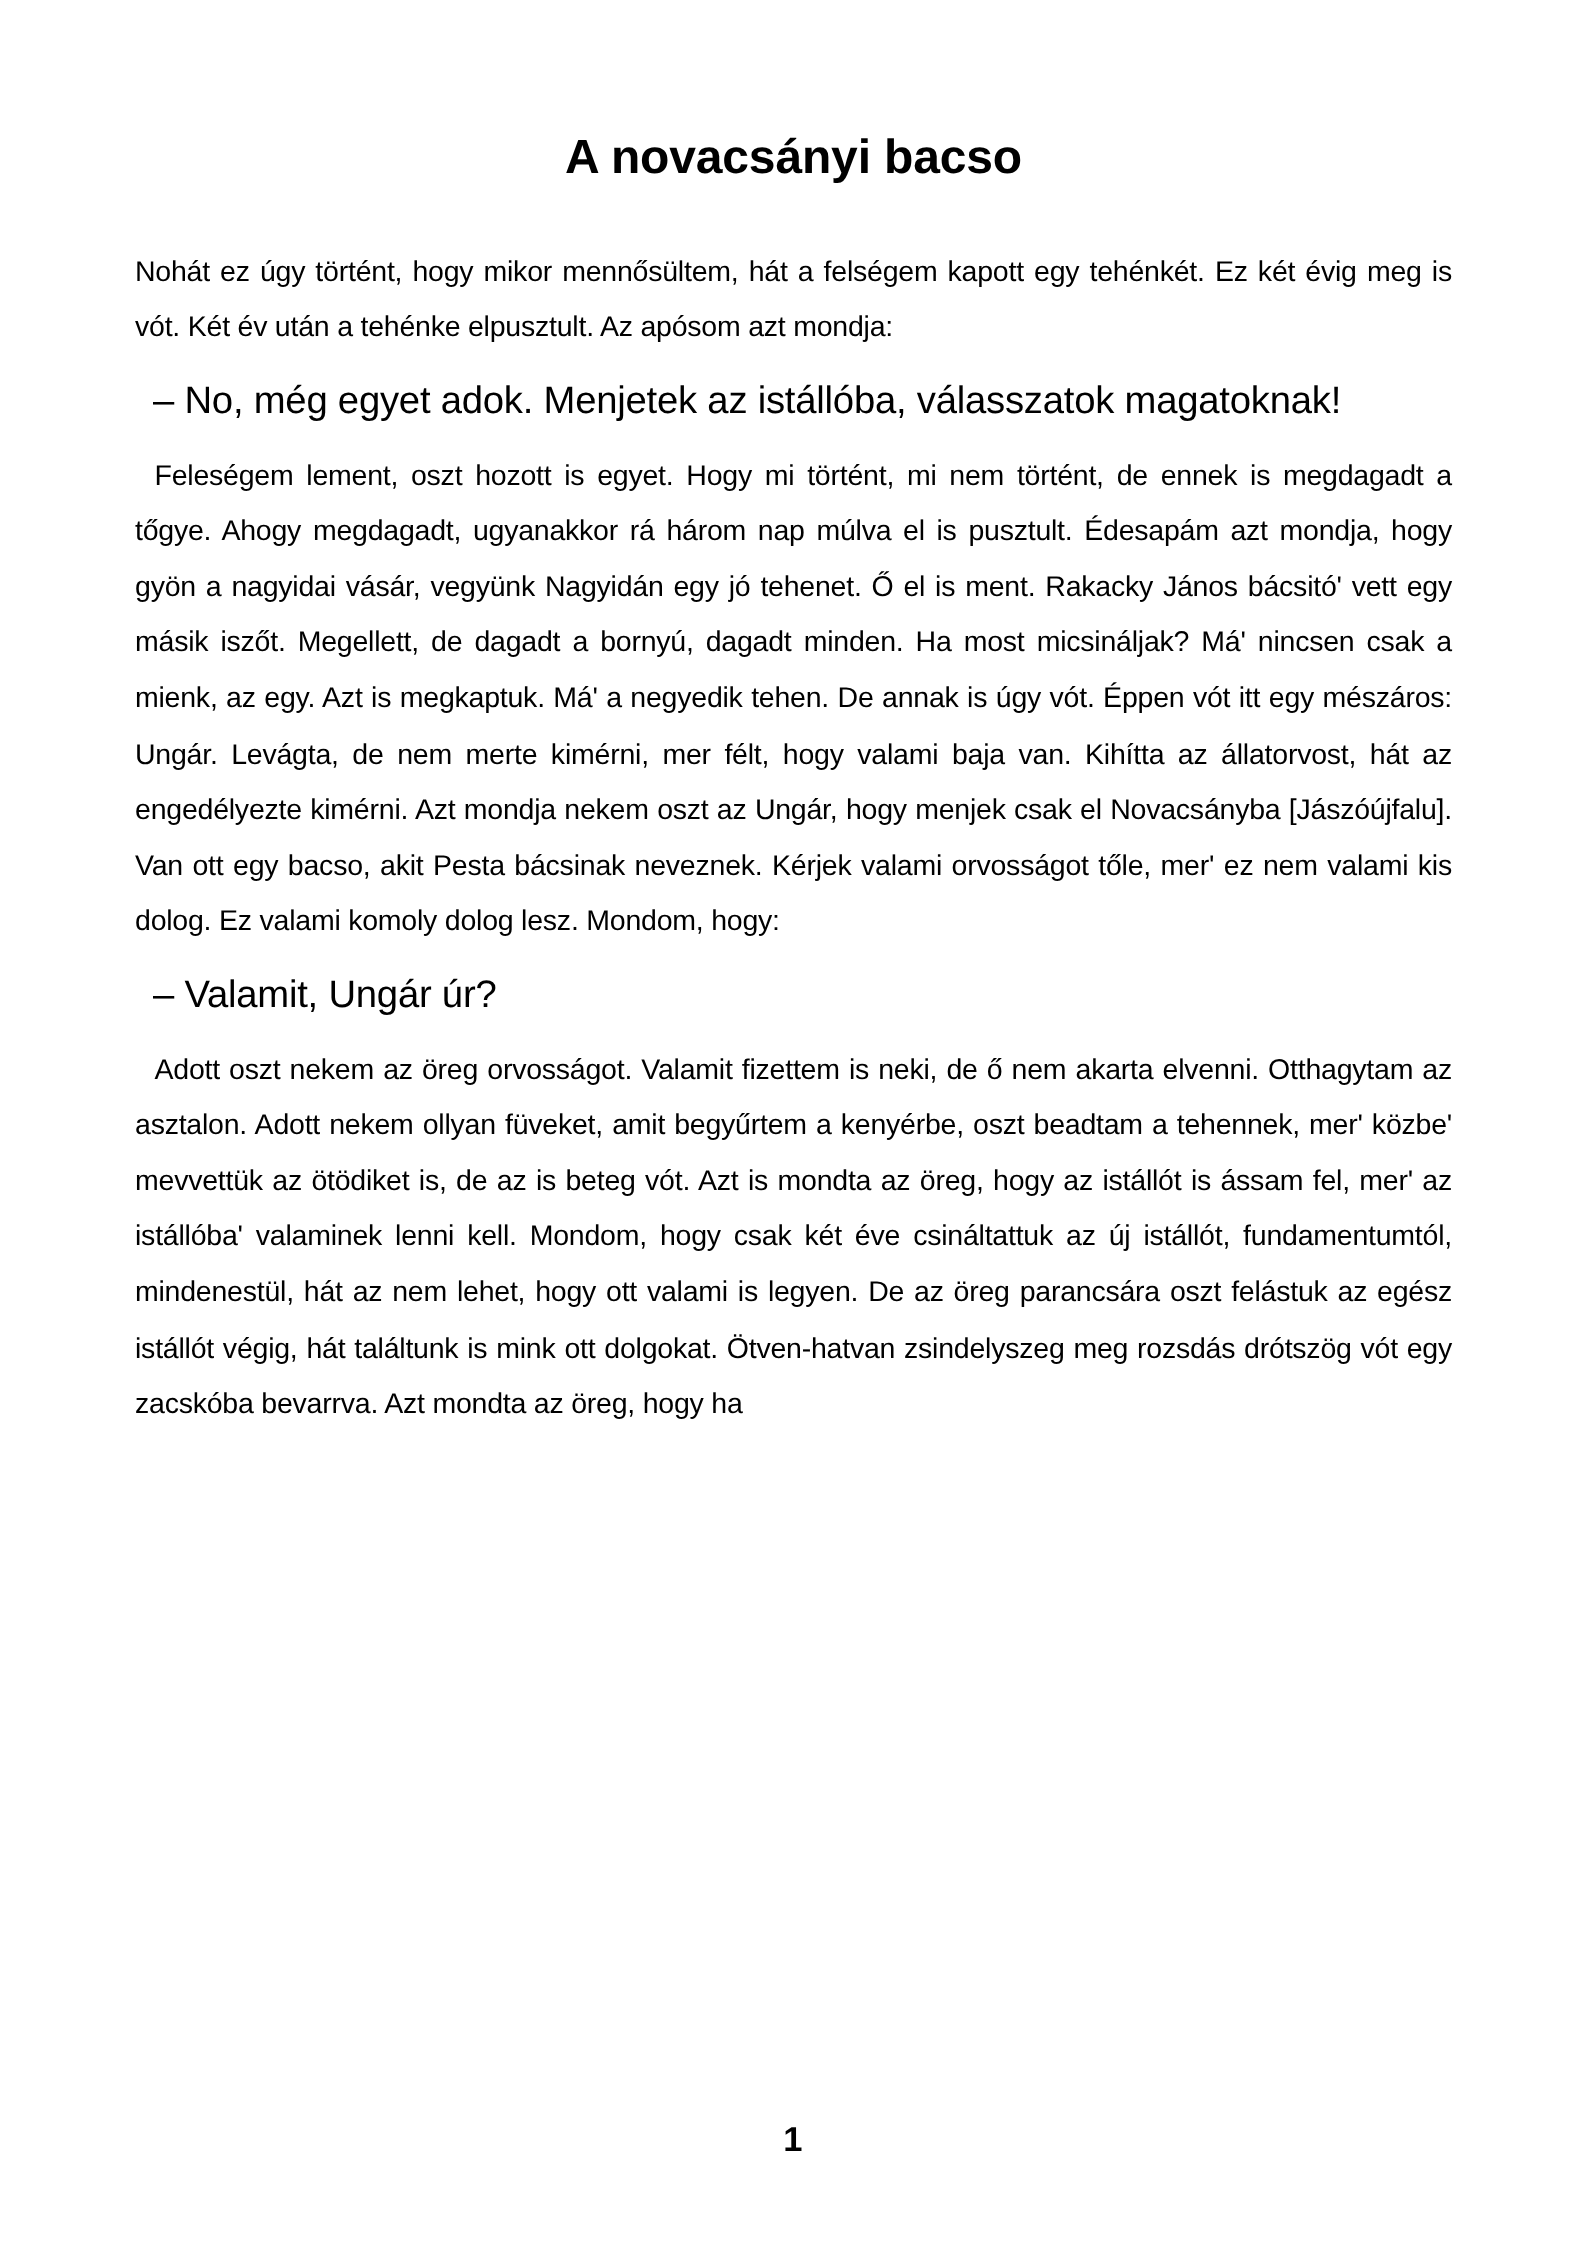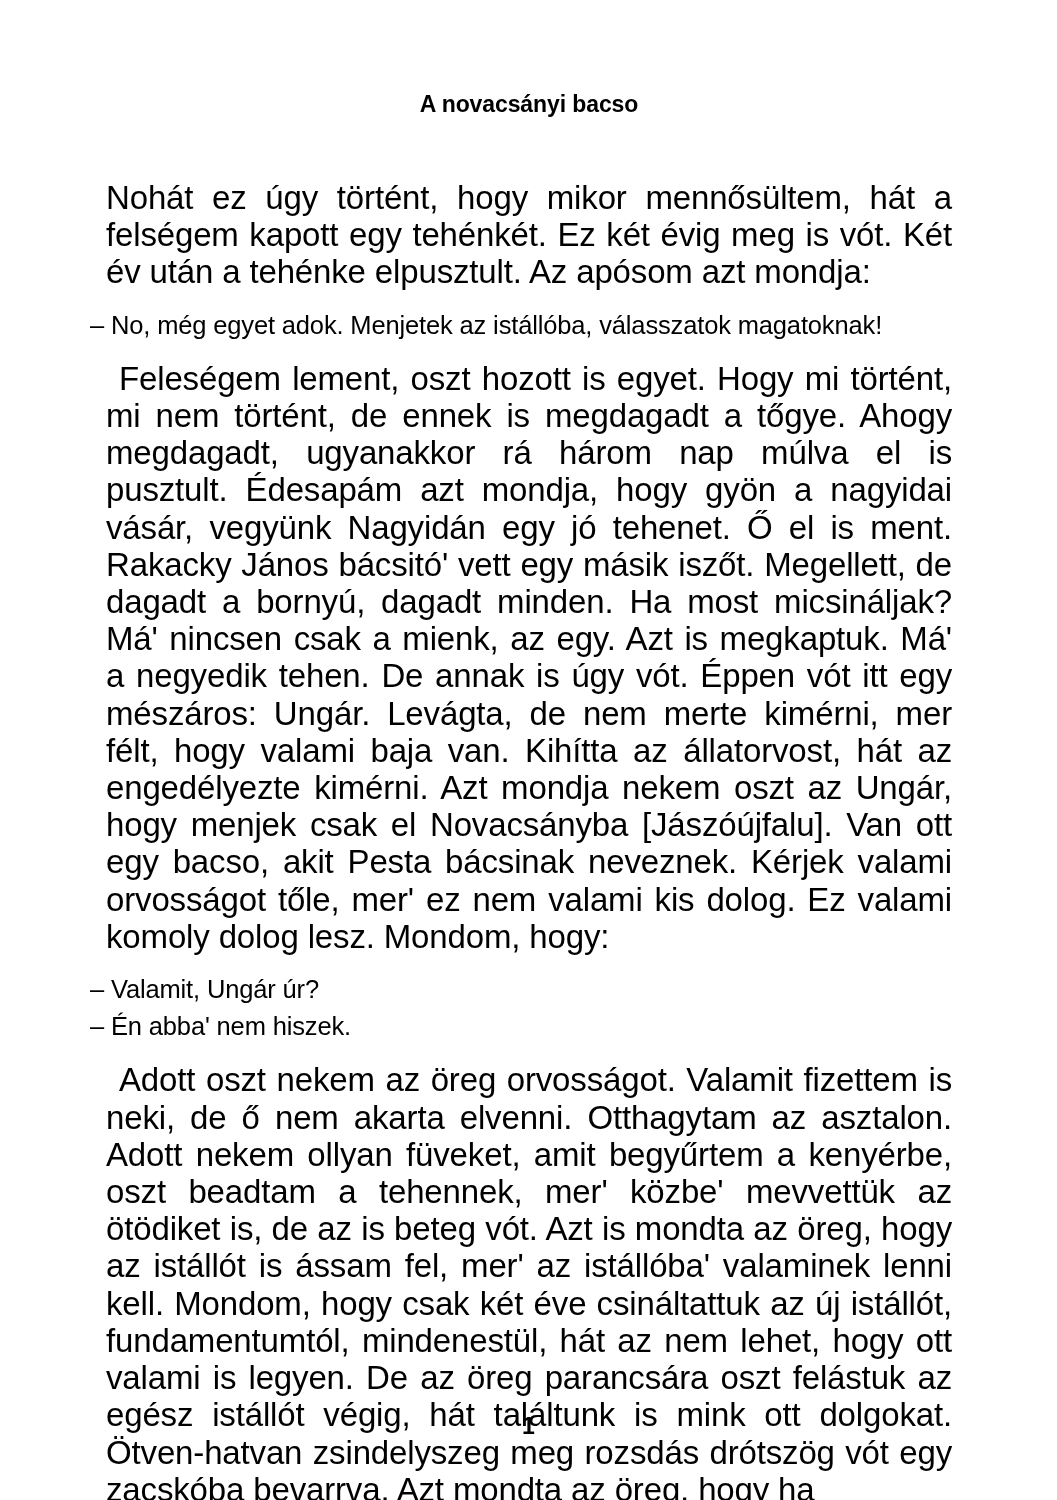--- a/index.html
+++ b/index.html
@@ -23,44 +23,44 @@
     height: 1500px;
     background: #ffffff;
   }
   .doc-title {
     position: absolute;
     left: 90px;
     top: 88px;
     width: 878px;
     text-align: center;
     font-weight: bold;
-    font-size: 23px;
+    font-size: 32px;
     line-height: 32px;
     letter-spacing: -0.1px;
   }
   .body-block {
     position: absolute;
     left: 90px;
     top: 163px;
     width: 878px;
   }
   p.para {
-    margin: 16px;
+    margin: 0;
     padding: 0;
-    font-size: 33px;
+    font-size: 19px;
     line-height: 37.2px;
     text-align: justify;
     text-justify: inter-word;
     letter-spacing: -0.15px;
     word-spacing: 0px;
     -webkit-hyphens: none;
     hyphens: none;
   }
   p.nojust {
-    margin: 0;
+    margin: 12px;
     padding: 0;
     font-size: 25.5px;
     line-height: 37.2px;
     text-align: left;
     letter-spacing: -0.15px;
   }
   p.indent-sm {
     text-indent: 13px;
   }
   .page-number {
@@ -85,21 +85,20 @@
 
     <p class="para">Nohát ez úgy történt, hogy mikor mennősültem, hát a felségem kapott egy tehénkét. Ez két évig meg is vót. Két év után a tehénke elpusztult. Az apósom azt mondja:</p>
 
     <p class="nojust">– No, még egyet adok. Menjetek az istállóba, válasszatok magatoknak!</p>
 
     <p class="para indent-sm">Feleségem lement, oszt hozott is egyet. Hogy mi történt, mi nem történt, de ennek is megdagadt a tőgye. Ahogy megdagadt, ugyanakkor rá három nap múlva el is pusztult. Édesapám azt mondja, hogy gyön a nagyidai vásár, vegyünk Nagyidán egy jó tehenet. Ő el is ment. Rakacky János bácsitó' vett egy másik iszőt. Megellett, de dagadt a bornyú, dagadt minden. Ha most micsináljak? Má' nincsen csak a mienk, az egy. Azt is megkaptuk. Má' a negyedik tehen. De annak is úgy vót. Éppen vót itt egy mészáros: Ungár. Levágta, de nem merte kimérni, mer félt, hogy valami baja van. Kihítta az állatorvost, hát az engedélyezte kimérni. Azt mondja nekem oszt az Ungár, hogy menjek csak el Novacsányba [Jászóújfalu]. Van ott egy bacso, akit Pesta bácsinak neveznek. Kérjek valami orvosságot tőle, mer' ez nem valami kis dolog. Ez valami komoly dolog lesz. Mondom, hogy:</p>
 
     <p class="nojust">– Valamit, Ungár úr?</p>
 
 
-    <p class="nojust">– Én abba' nem hiszek.</p>
 
 
 
     <p class="para indent-sm">Adott oszt nekem az öreg orvosságot. Valamit fizettem is neki, de ő nem akarta elvenni. Otthagytam az asztalon. Adott nekem ollyan füveket, amit begyűrtem a kenyérbe, oszt beadtam a tehennek, mer' közbe' mevvettük az ötödiket is, de az is beteg vót. Azt is mondta az öreg, hogy az istállót is ássam fel, mer' az istállóba' valaminek lenni kell. Mondom, hogy csak két éve csináltattuk az új istállót, fundamentumtól, mindenestül, hát az nem lehet, hogy ott valami is legyen. De az öreg parancsára oszt felástuk az egész istállót végig, hát találtunk is mink ott dolgokat. Ötven-hatvan zsindelyszeg meg rozsdás drótszög vót egy zacskóba bevarrva. Azt mondta az öreg, hogy ha</p>
 
   </div>
 
   <div class="page-number">1</div>
 
 </div>

